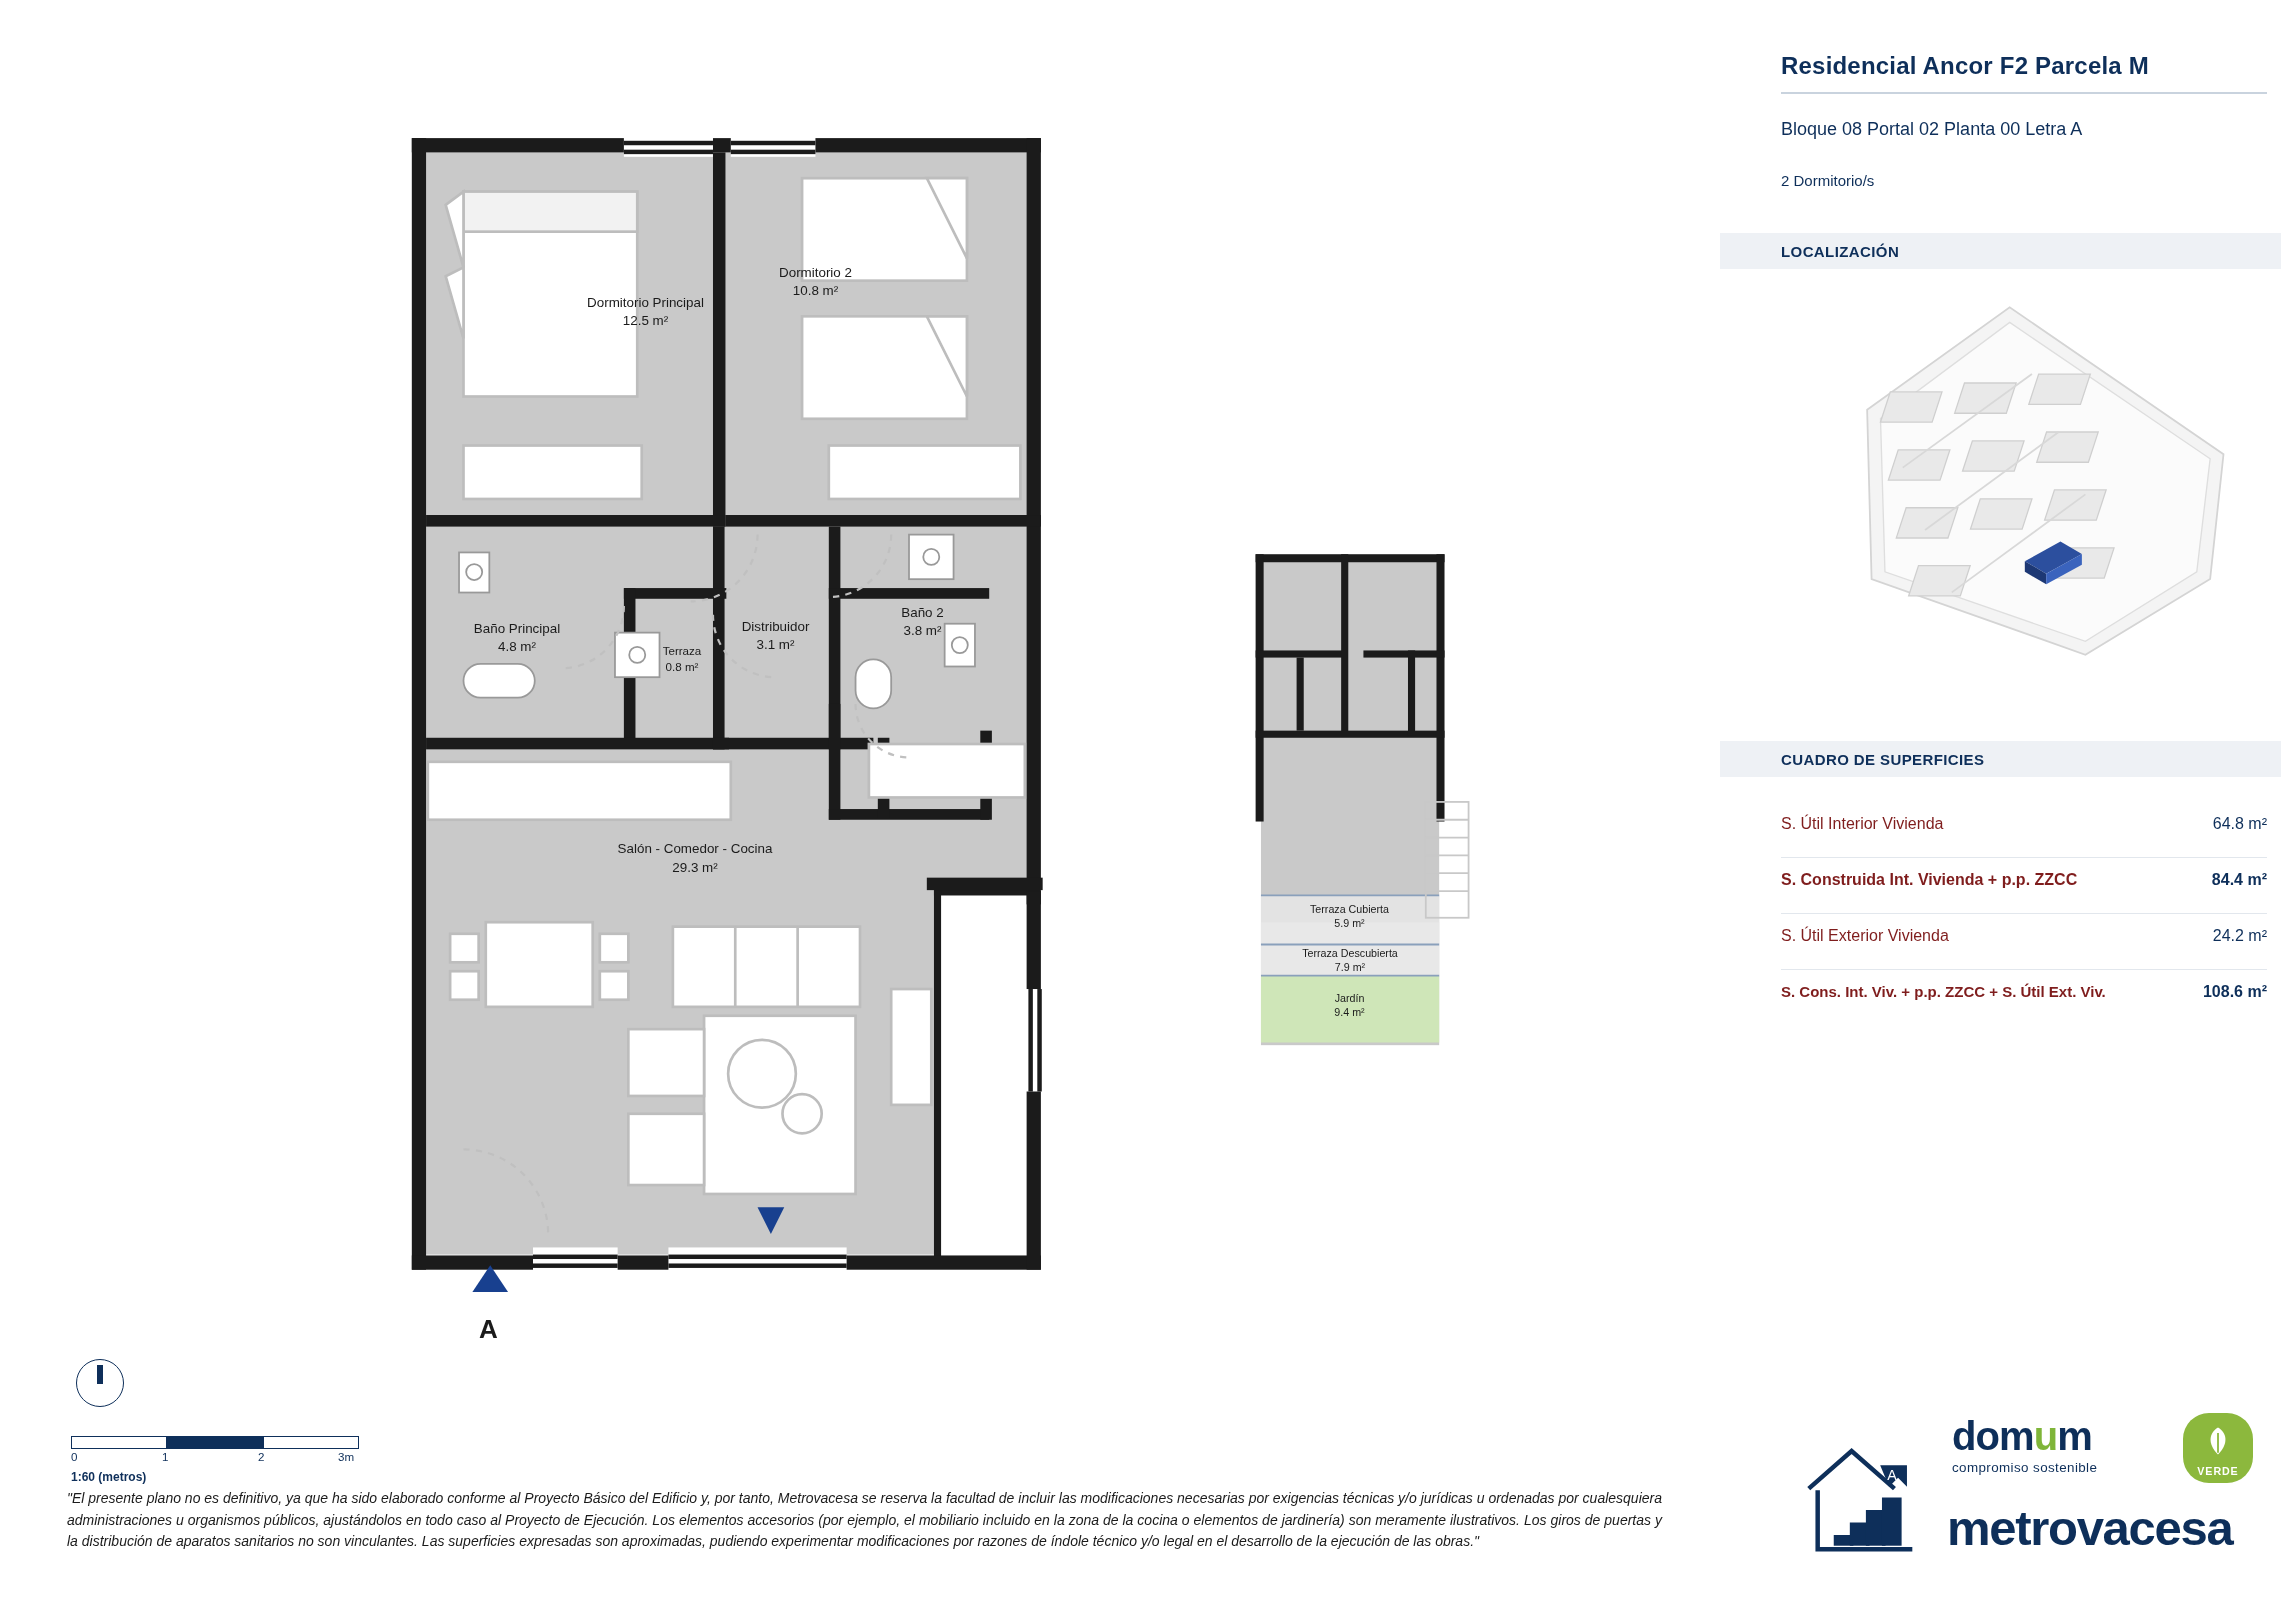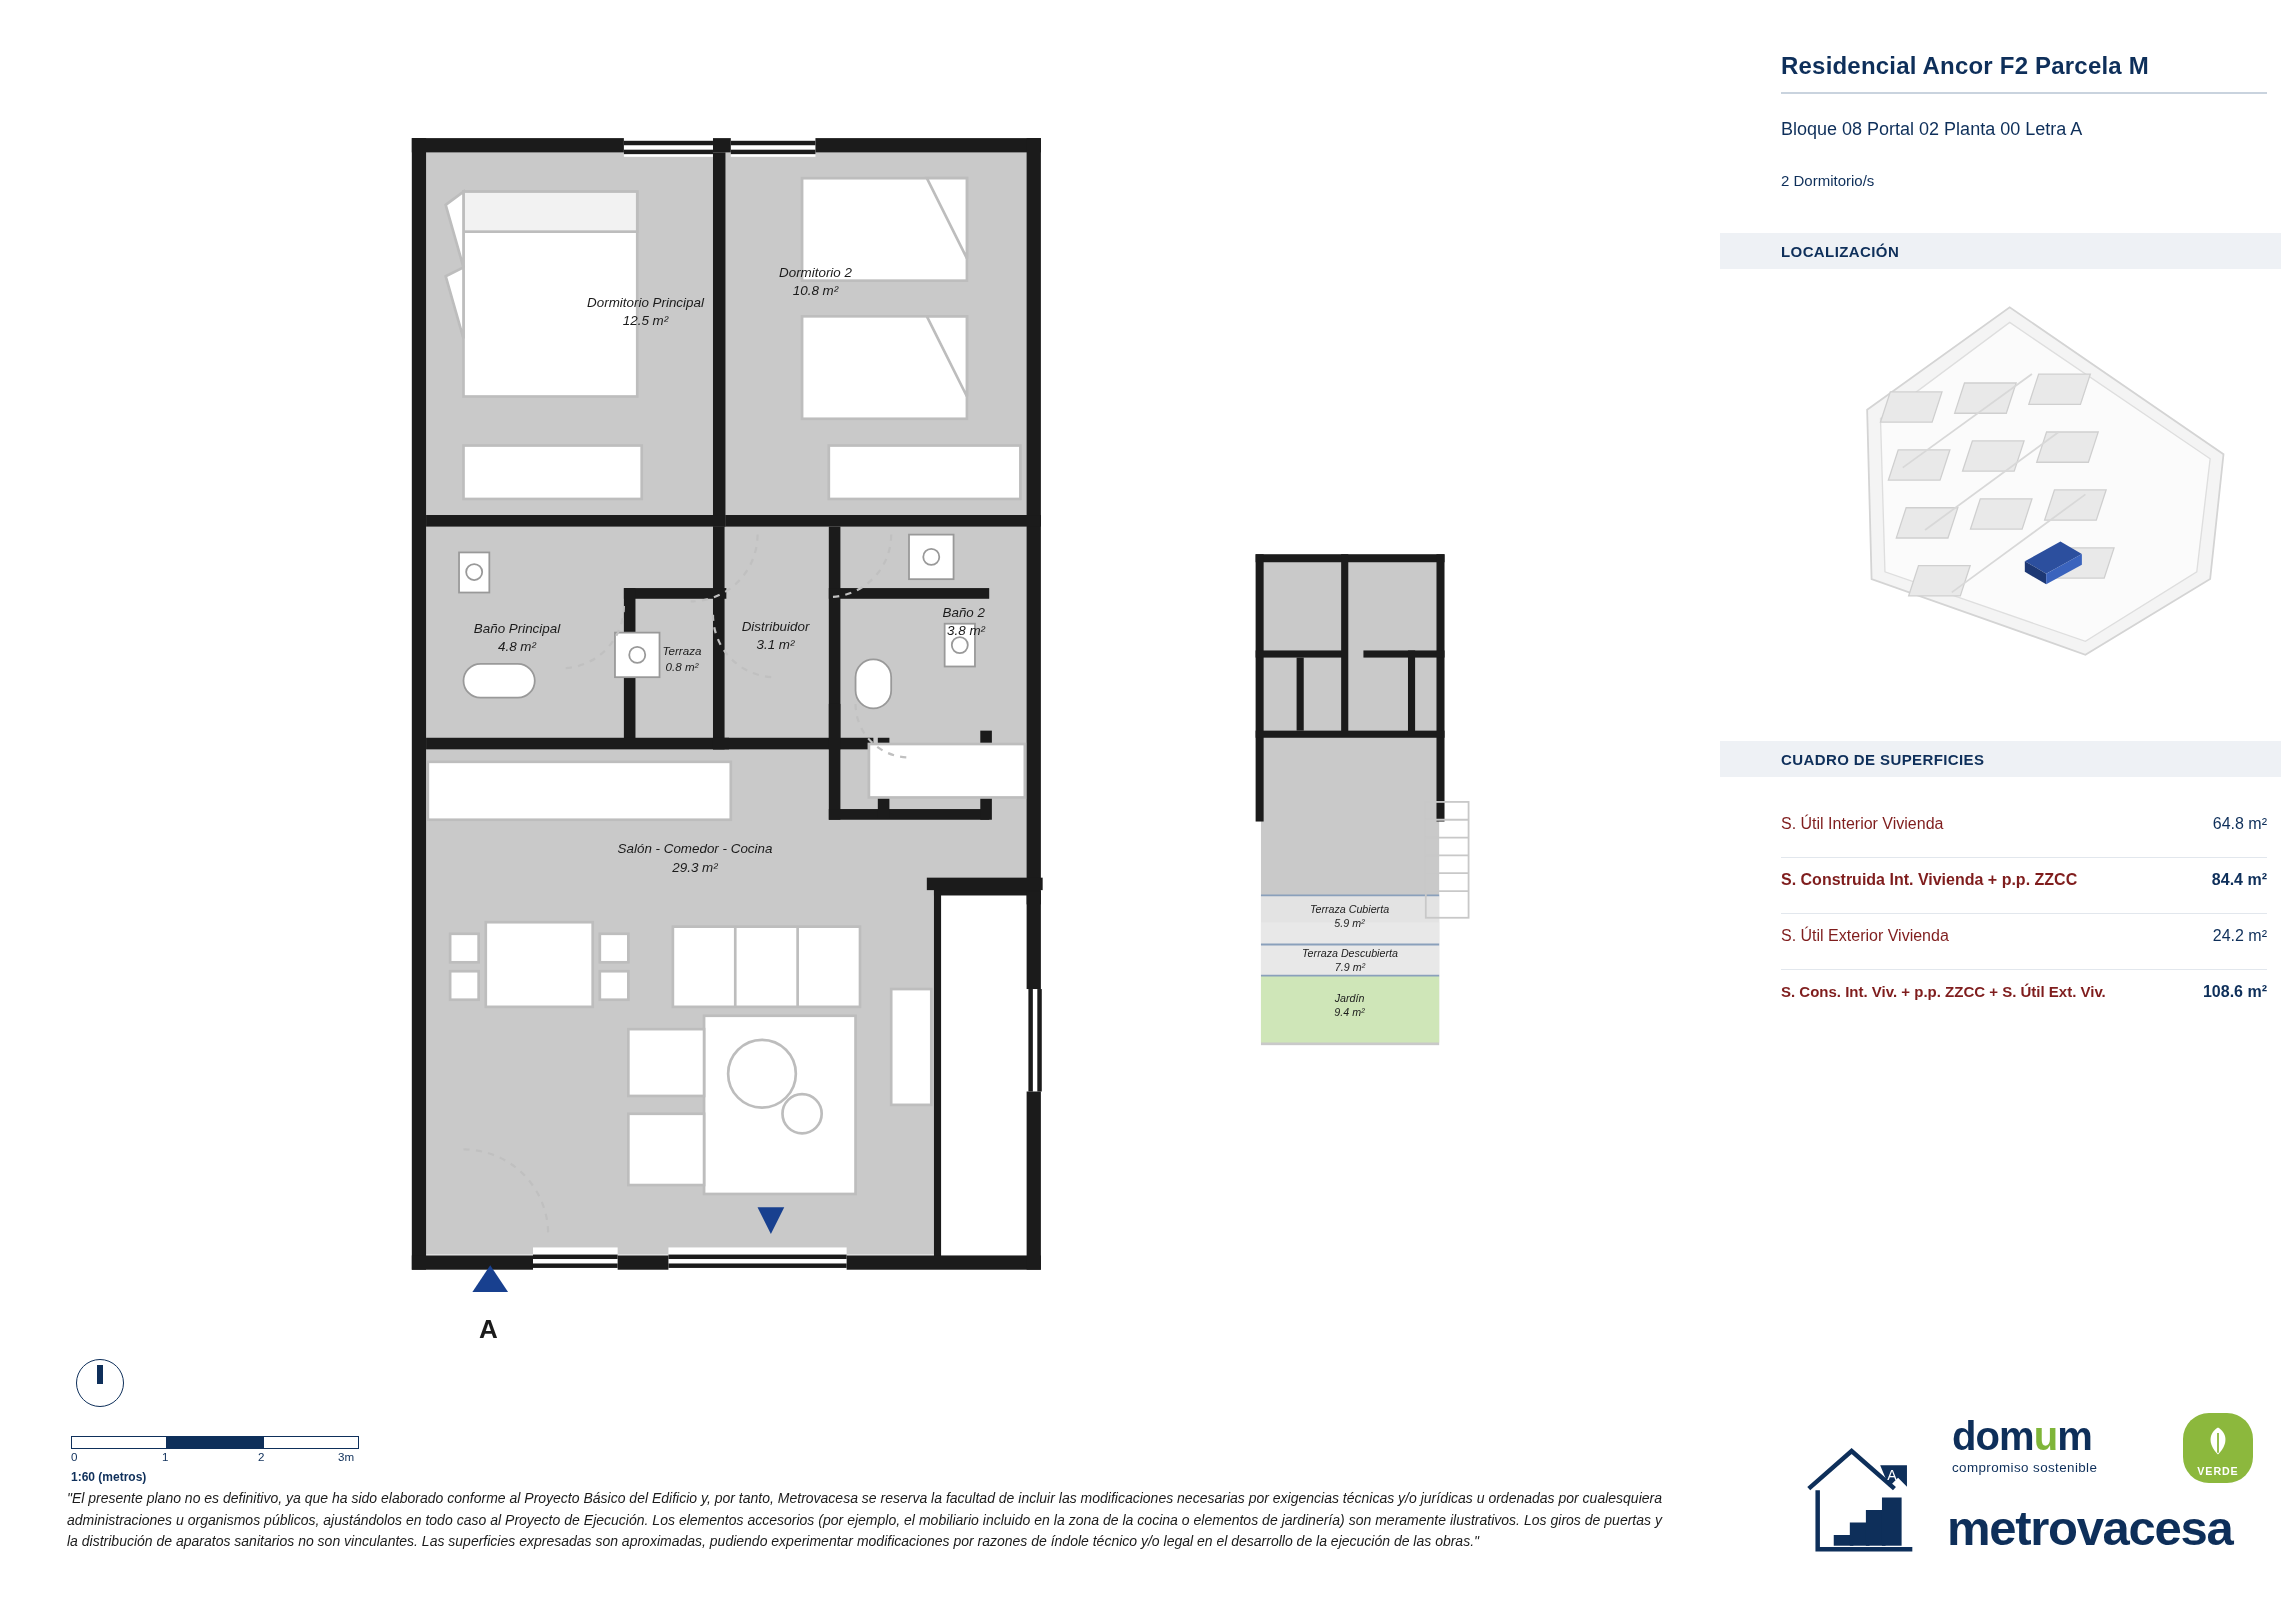--- a/index.html
+++ b/index.html
@@ -66,21 +66,21 @@
   .compass i{position:absolute;left:50%;top:4.5px;margin-left:-2.7px;width:5.3px;height:19.6px;background:#0e2f5a;}
   .scalebar{position:absolute;left:71px;top:1436px;}
   .sb-line{position:relative;width:285px;height:12.5px;}
   .sb-line .seg{position:absolute;top:0;height:12.5px;border:1.8px solid #0e2f5a;box-sizing:border-box;}
   .sb-num{position:absolute;top:14.3px;font-size:11.6px;color:#0e2f5a;}
   .scale-cap{position:absolute;left:71px;top:1470px;font-size:12px;font-weight:bold;color:#0e2f5a;}
 
   
   .fp{position:absolute;left:0;top:0;}
 
-  .rlab{position:absolute;text-align:center;font-size:13.4px;color:#1b1b1b;line-height:1.35;font-style:italic;}
+  .rlab{position:absolute;text-align:center;font-size:13.4px;color:#1b1b1b;line-height:1.35;}
   .rlab.sm{font-size:11.6px;}
   .rlab.xs{font-size:10.7px;}
 
   .alabel{position:absolute;font-size:26px;font-weight:bold;color:#1b1b1b;}
 </style>
 </head>
 <body>
 
 <div class="sheet">
 
@@ -261,21 +261,21 @@
       <span>4.8 m²</span>
     </div>
     <div class="rlab sm" style="left:624px;top:643px;width:116px;">
       <span>Terraza</span><br>
       <span>0.8 m²</span>
     </div>
     <div class="rlab" style="left:704px;top:618px;width:143px;">
       <span>Distribuidor</span><br>
       <span>3.1 m²</span>
     </div>
-    <div class="rlab" style="left:860px;top:604px;width:125px;text-align:right;">
+    <div class="rlab" style="left:860px;top:604px;width:125px;">
       <span>Baño 2</span><br>
       <span>3.8 m²</span>
     </div>
     <div class="rlab" style="left:606px;top:839px;width:178px;line-height:1.45;">
       <span>Salón - Comedor - Cocina</span><br>
       <span>29.3 m²</span>
     </div>
 
     <div class="rlab xs" style="left:1256px;top:902px;width:187px;">
       <span>Terraza Cubierta</span><br>

